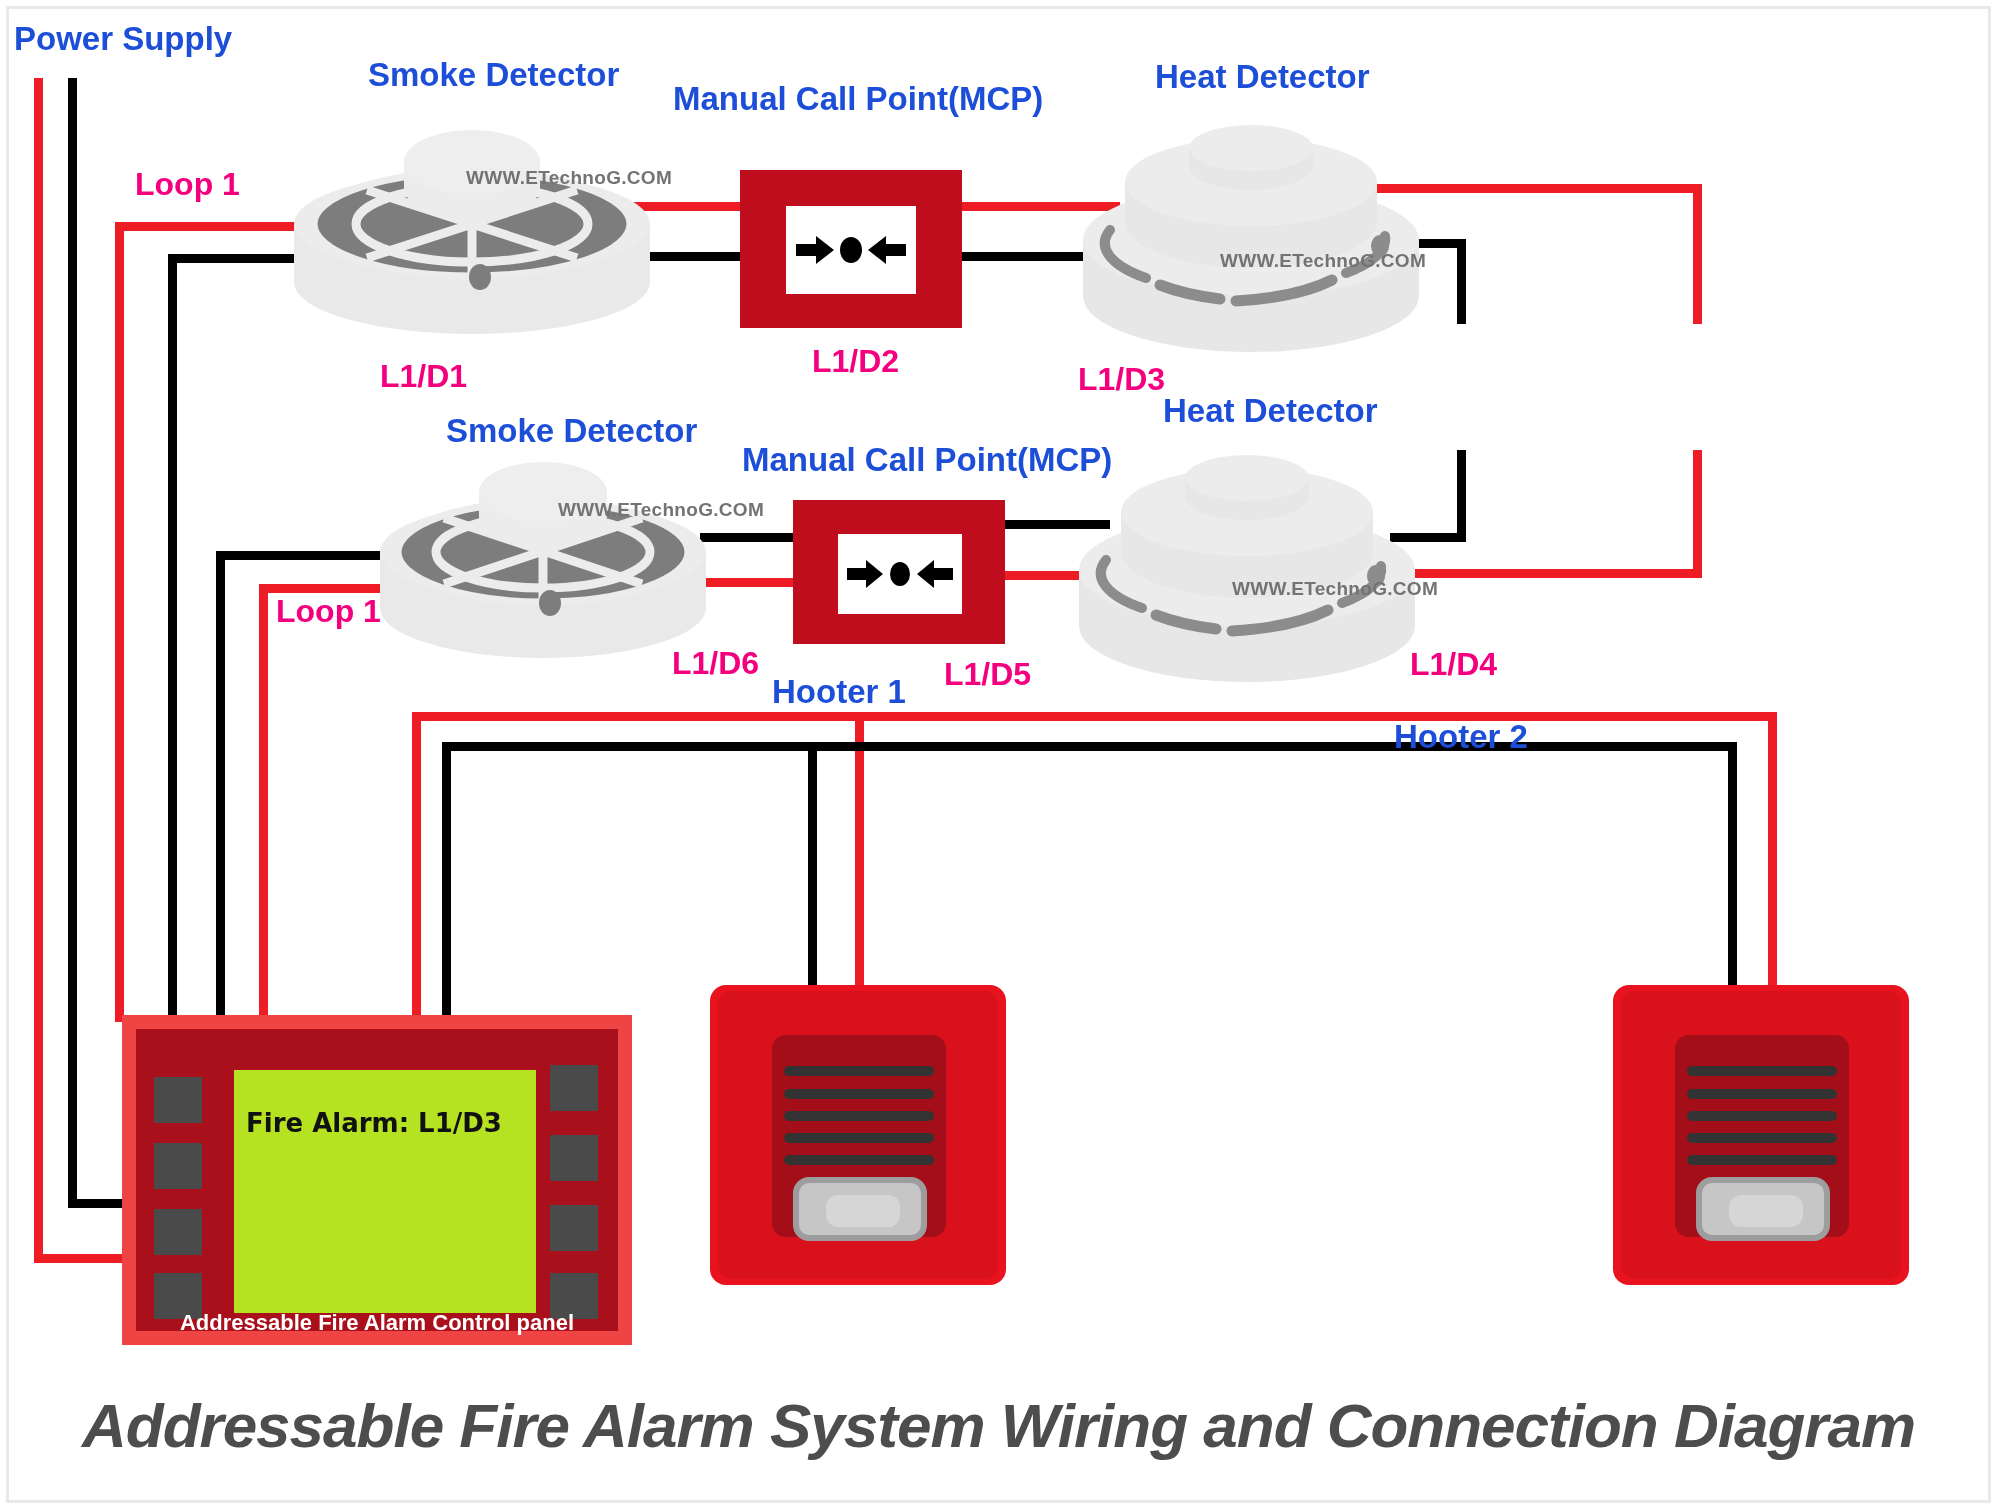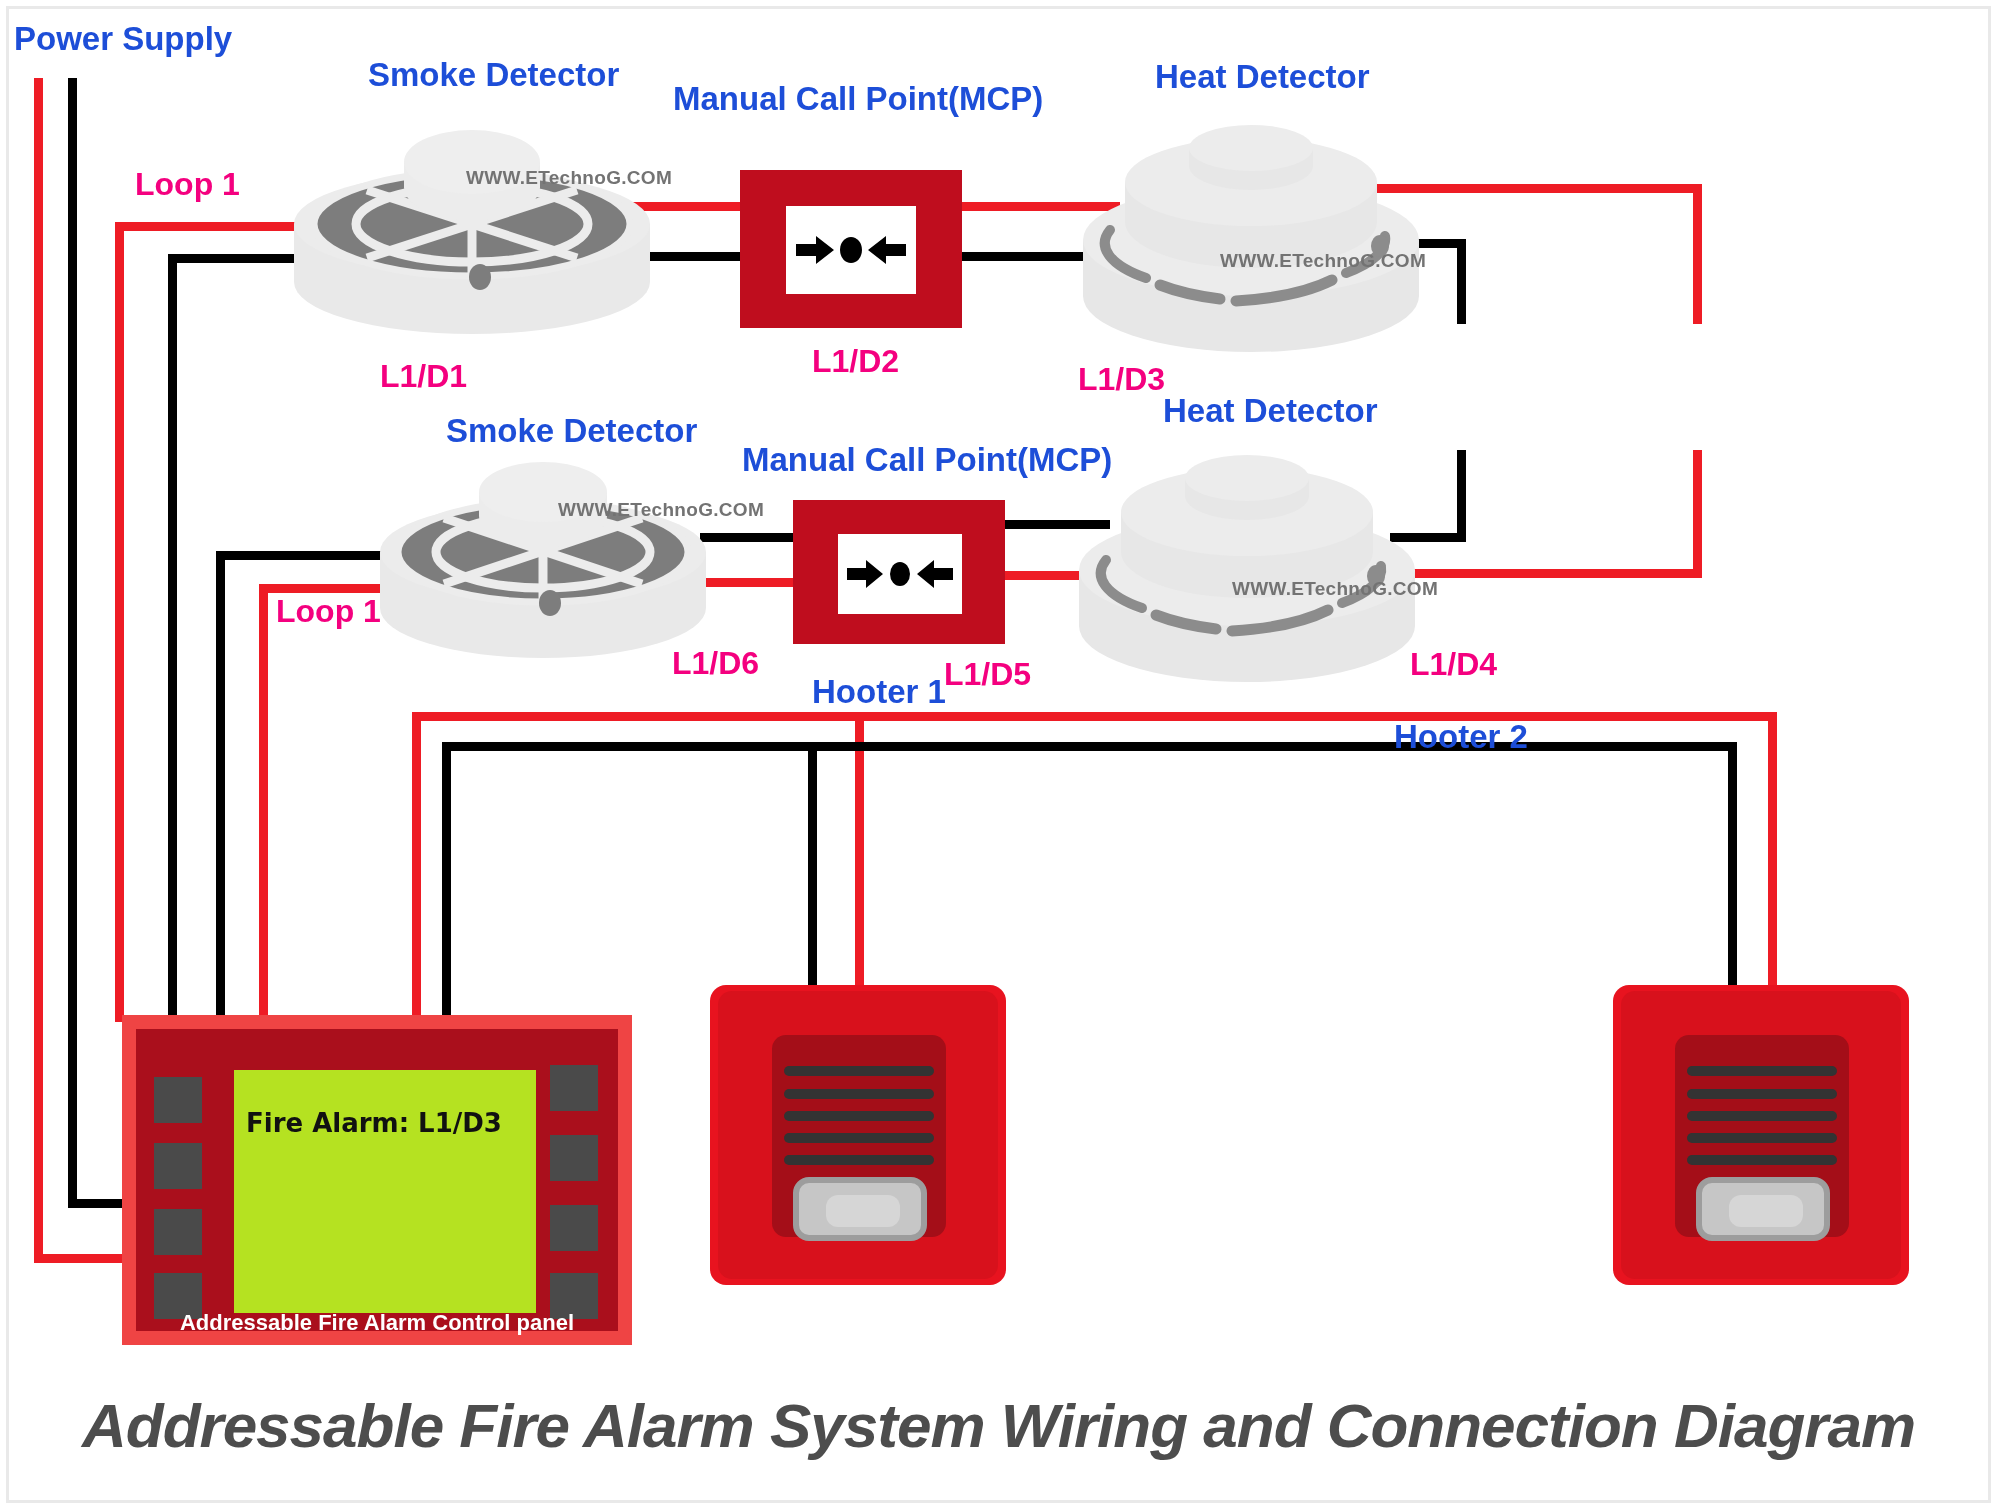--- a/index.html
+++ b/index.html
@@ -236,21 +236,21 @@
   <div class="lbl lbl-blue" style="left:14px;top:22px;font-size:33px;">Power Supply</div>
   <div class="lbl lbl-pink" style="left:135px;top:168px;font-size:32px;">Loop 1</div>
   <div class="lbl lbl-pink" style="left:276px;top:595px;font-size:32px;">Loop 1</div>
 
   <div class="lbl lbl-blue" style="left:368px;top:58px;font-size:33px;">Smoke Detector</div>
   <div class="lbl lbl-blue" style="left:673px;top:82px;font-size:33px;">Manual Call Point(MCP)</div>
   <div class="lbl lbl-blue" style="left:1155px;top:60px;font-size:33px;">Heat Detector</div>
   <div class="lbl lbl-blue" style="left:1163px;top:394px;font-size:33px;">Heat Detector</div>
   <div class="lbl lbl-blue" style="left:446px;top:414px;font-size:33px;">Smoke Detector</div>
   <div class="lbl lbl-blue" style="left:742px;top:443px;font-size:33px;">Manual Call Point(MCP)</div>
-  <div class="lbl lbl-blue" style="left:812px;top:675px;font-size:33px;">Hooter 1</div>
+  <div class="lbl lbl-blue" style="left:772px;top:675px;font-size:33px;">Hooter 1</div>
   <div class="lbl lbl-blue" style="left:1382px;top:720px;font-size:33px;margin-left:12px;">Hooter 2</div>
 
   <div class="lbl lbl-pink" style="left:380px;top:360px;font-size:32px;">L1/D1</div>
   <div class="lbl lbl-pink" style="left:812px;top:345px;font-size:32px;">L1/D2</div>
   <div class="lbl lbl-pink" style="left:1078px;top:363px;font-size:32px;">L1/D3</div>
   <div class="lbl lbl-pink" style="left:1410px;top:648px;font-size:32px;">L1/D4</div>
   <div class="lbl lbl-pink" style="left:944px;top:658px;font-size:32px;">L1/D5</div>
   <div class="lbl lbl-pink" style="left:672px;top:647px;font-size:32px;">L1/D6</div>
 
   <div id="title" style="left:0;top:1390px;">Addressable Fire Alarm System Wiring and Connection Diagram</div>

